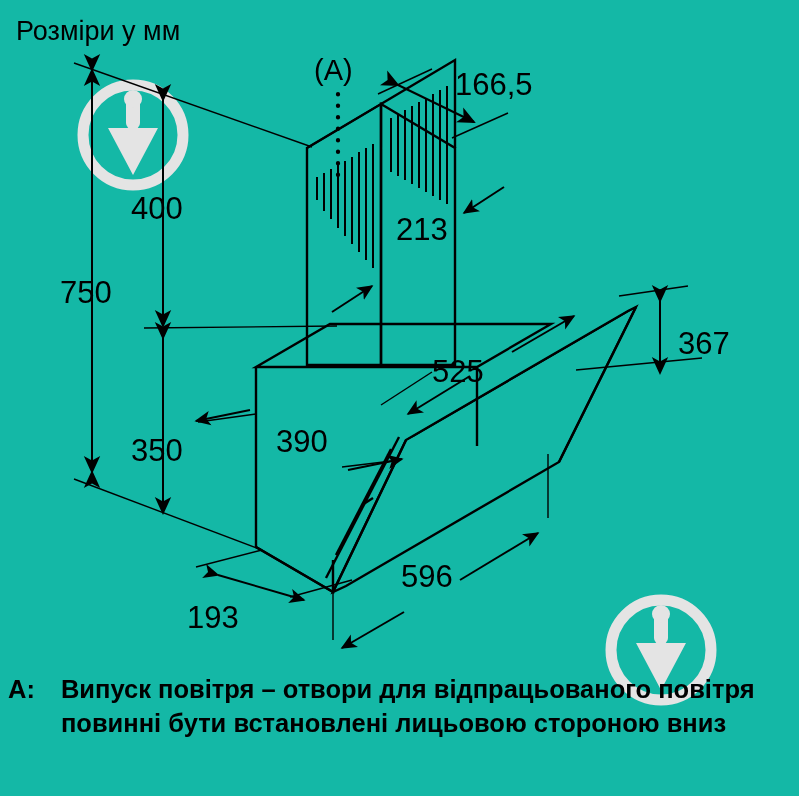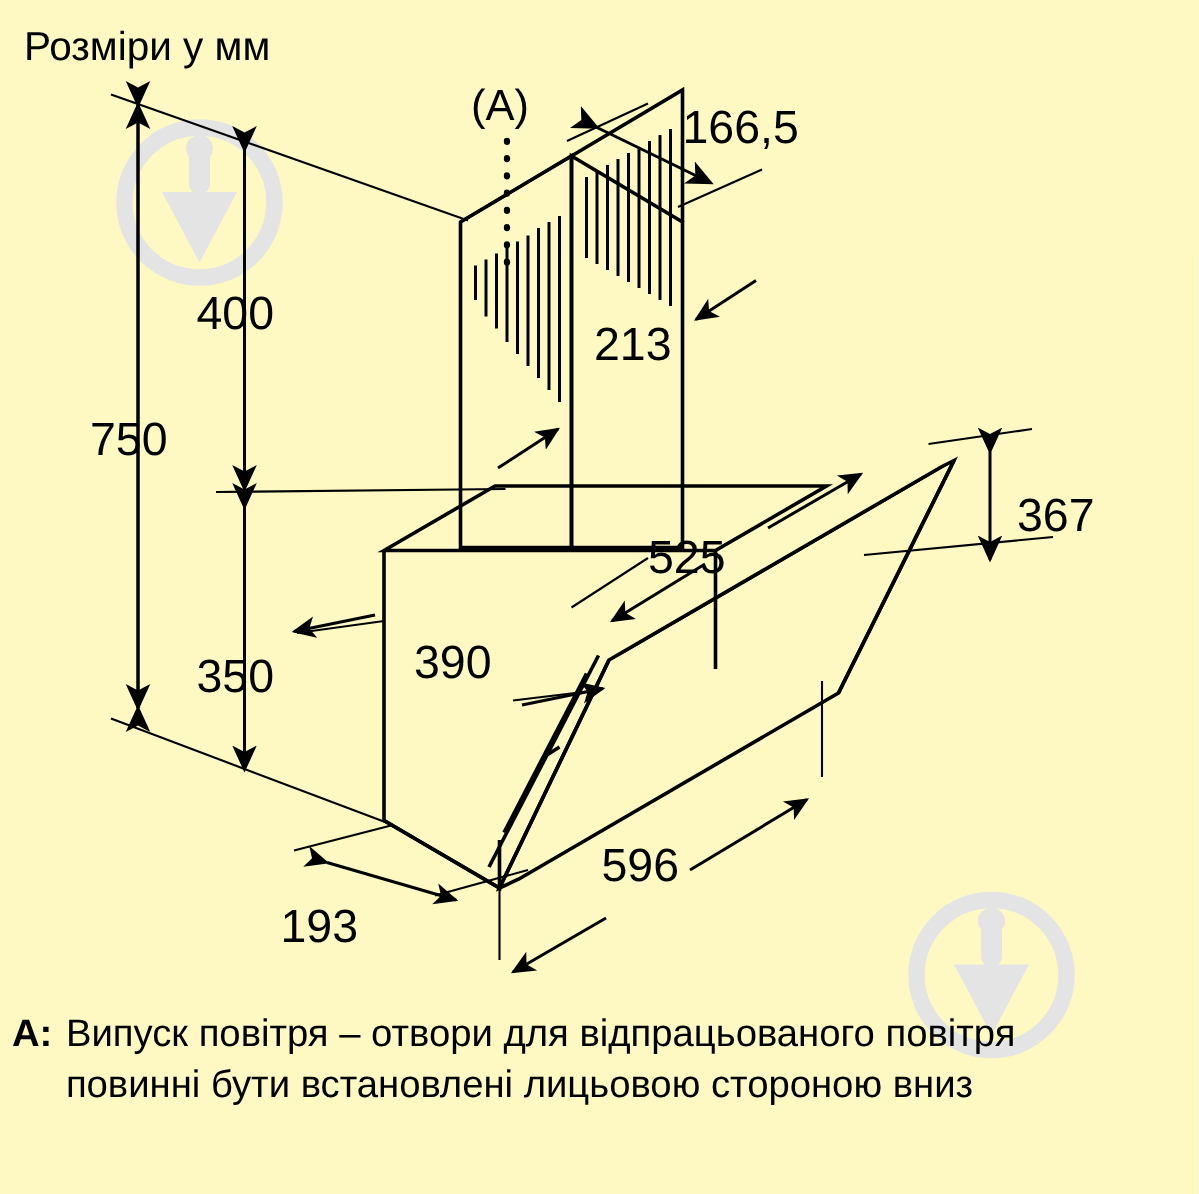--- a/index.html
+++ b/index.html
@@ -12,21 +12,21 @@
     height: 796px;
     font-family: "Liberation Sans", sans-serif;
     color: #000000;
     overflow: hidden;
     position: relative;
   }
   #sheet {
     position: relative;
     width: 799px;
     height: 796px;
-    background: #fef9c3;
+    background: #14b8a6;
   }
   #drawing {
     position: absolute;
     left: 0;
     top: 0;
     width: 799px;
     height: 796px;
   }
   .dim-text {
     font-family: "Liberation Sans", sans-serif;
@@ -51,22 +51,23 @@
     font-size: 25.5px;
     line-height: 34px;
     color: #000000;
   }
   .caption-key {
     font-weight: 700;
     padding-right: 9px;
     white-space: nowrap;
   }
   .caption-body {
-    font-weight: 400;
+    font-weight: 700;
     max-width: 700px;
+    margin-left: 17px;
   }
 </style>
 </head>
 <body>
 
 <div id="sheet">
 
   <svg id="drawing" viewBox="0 0 799 796" xmlns="http://www.w3.org/2000/svg">
 
     <defs>

